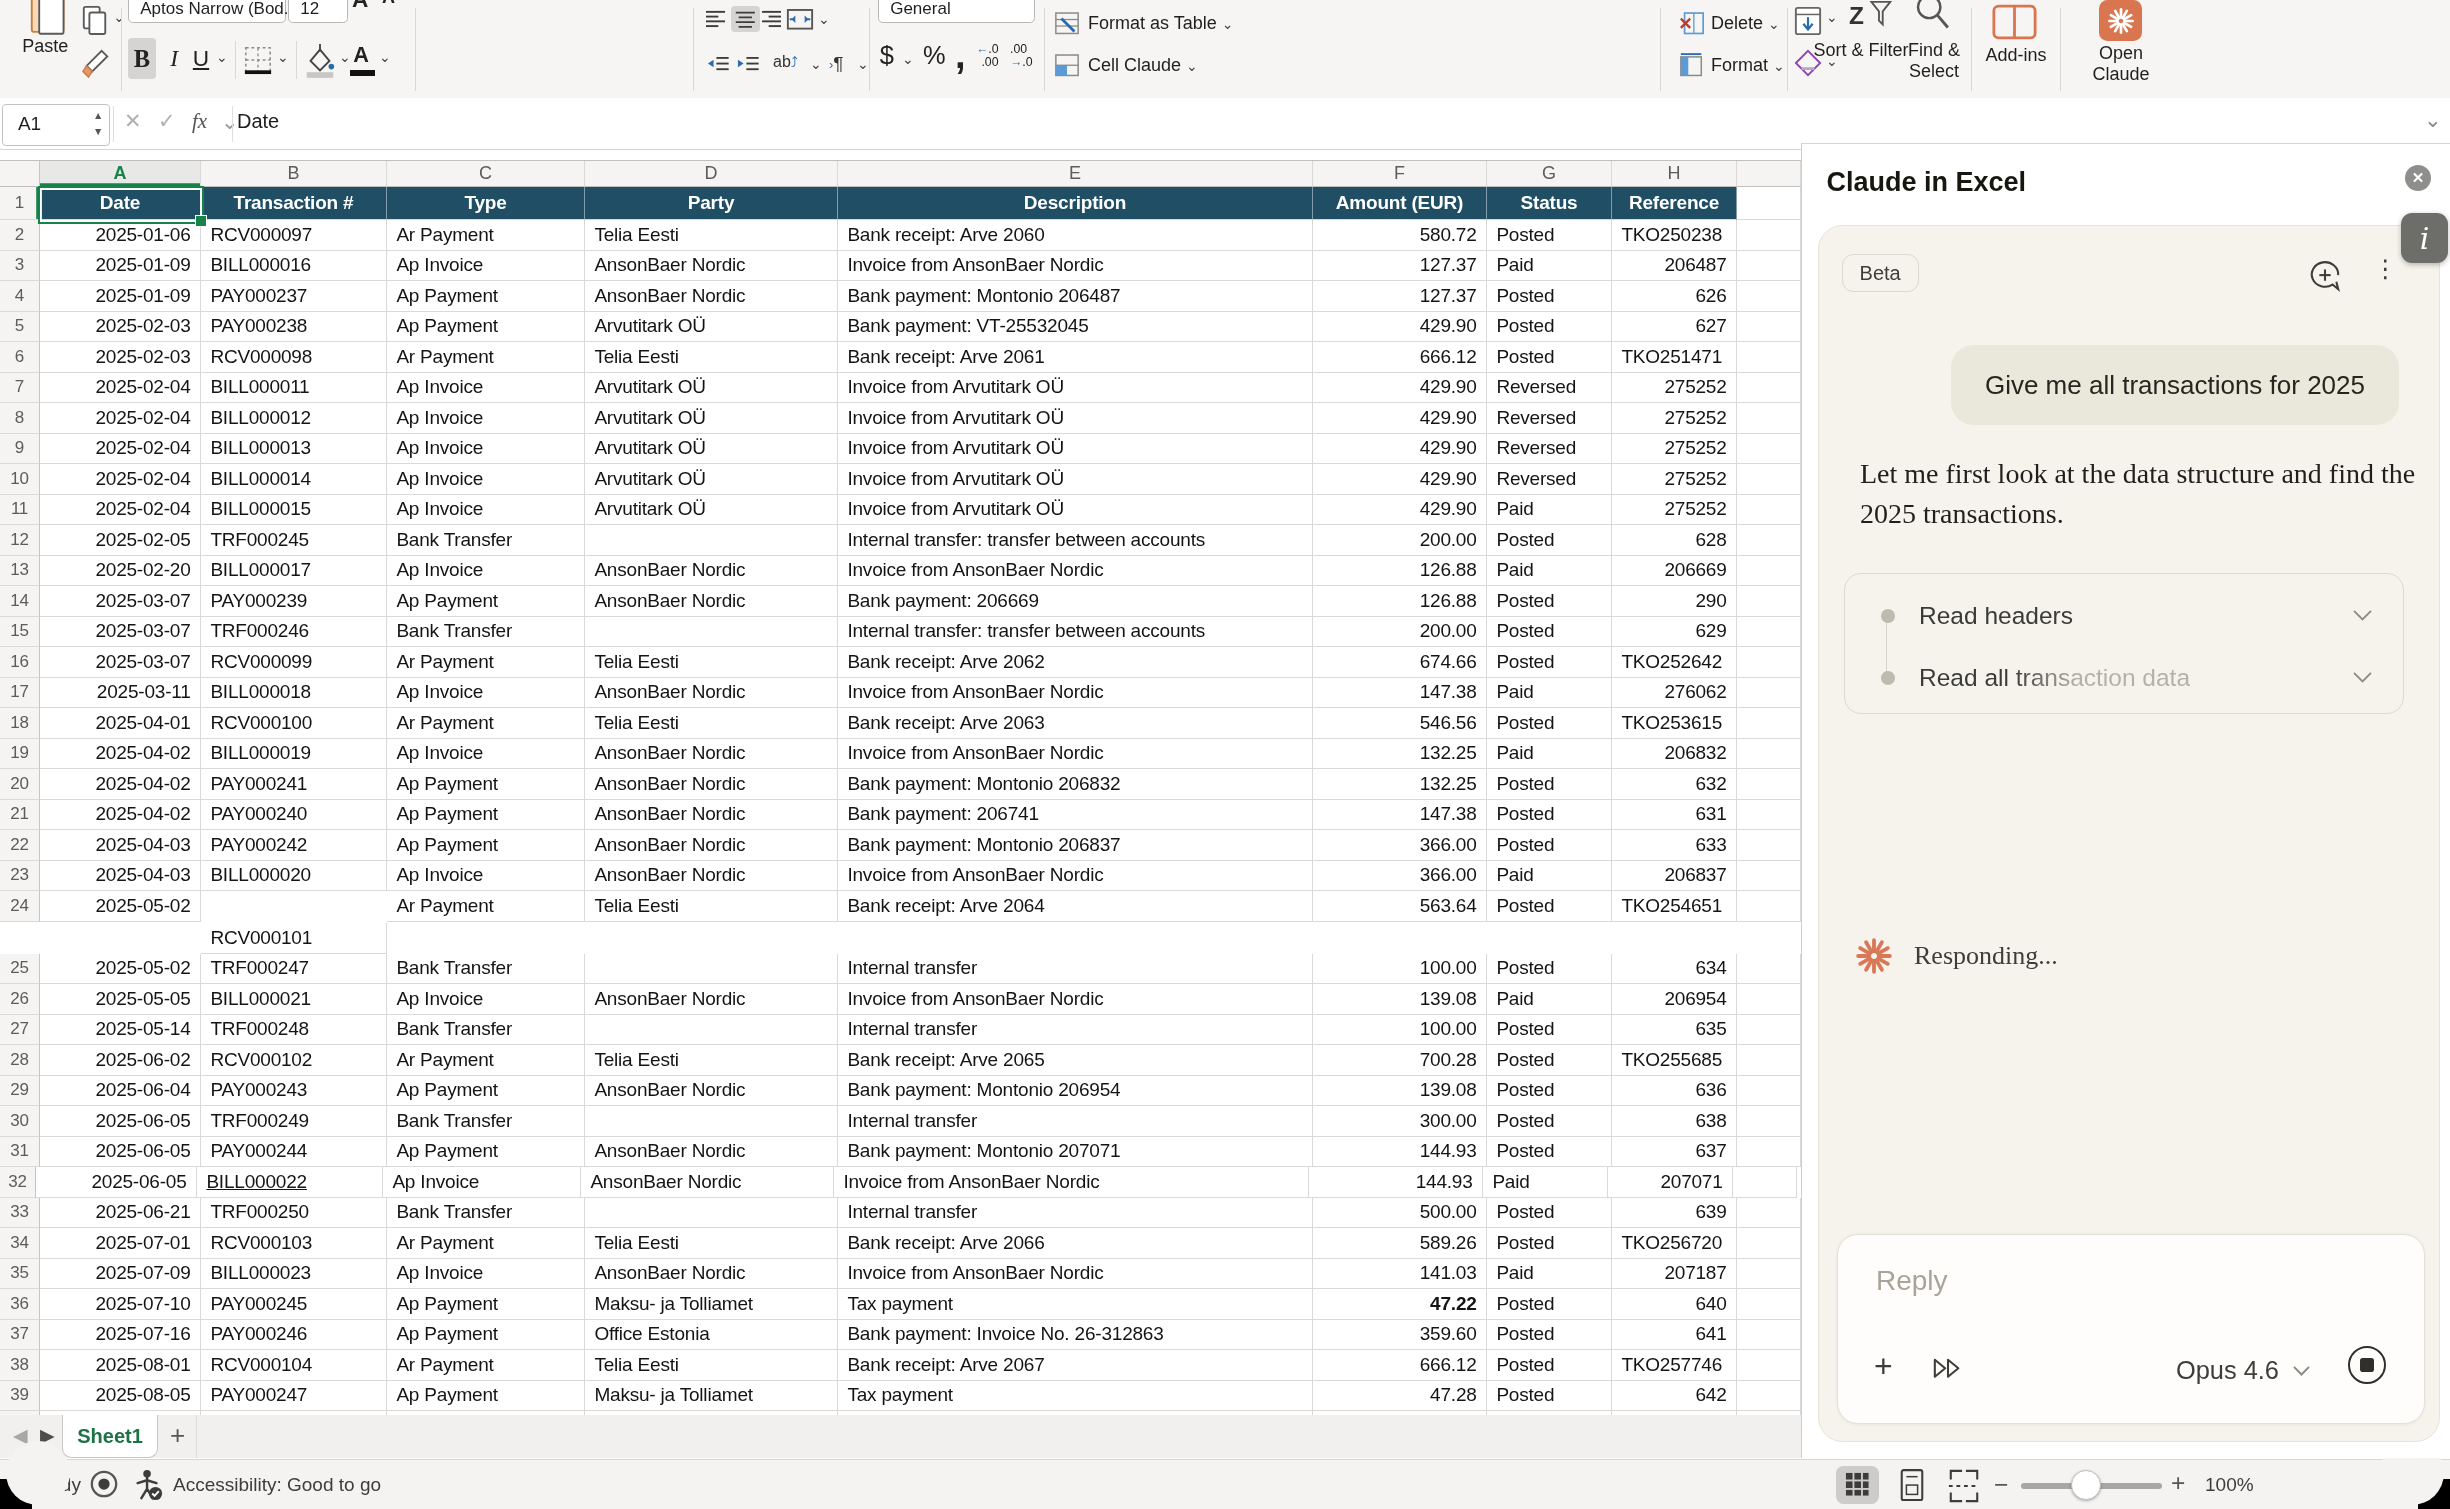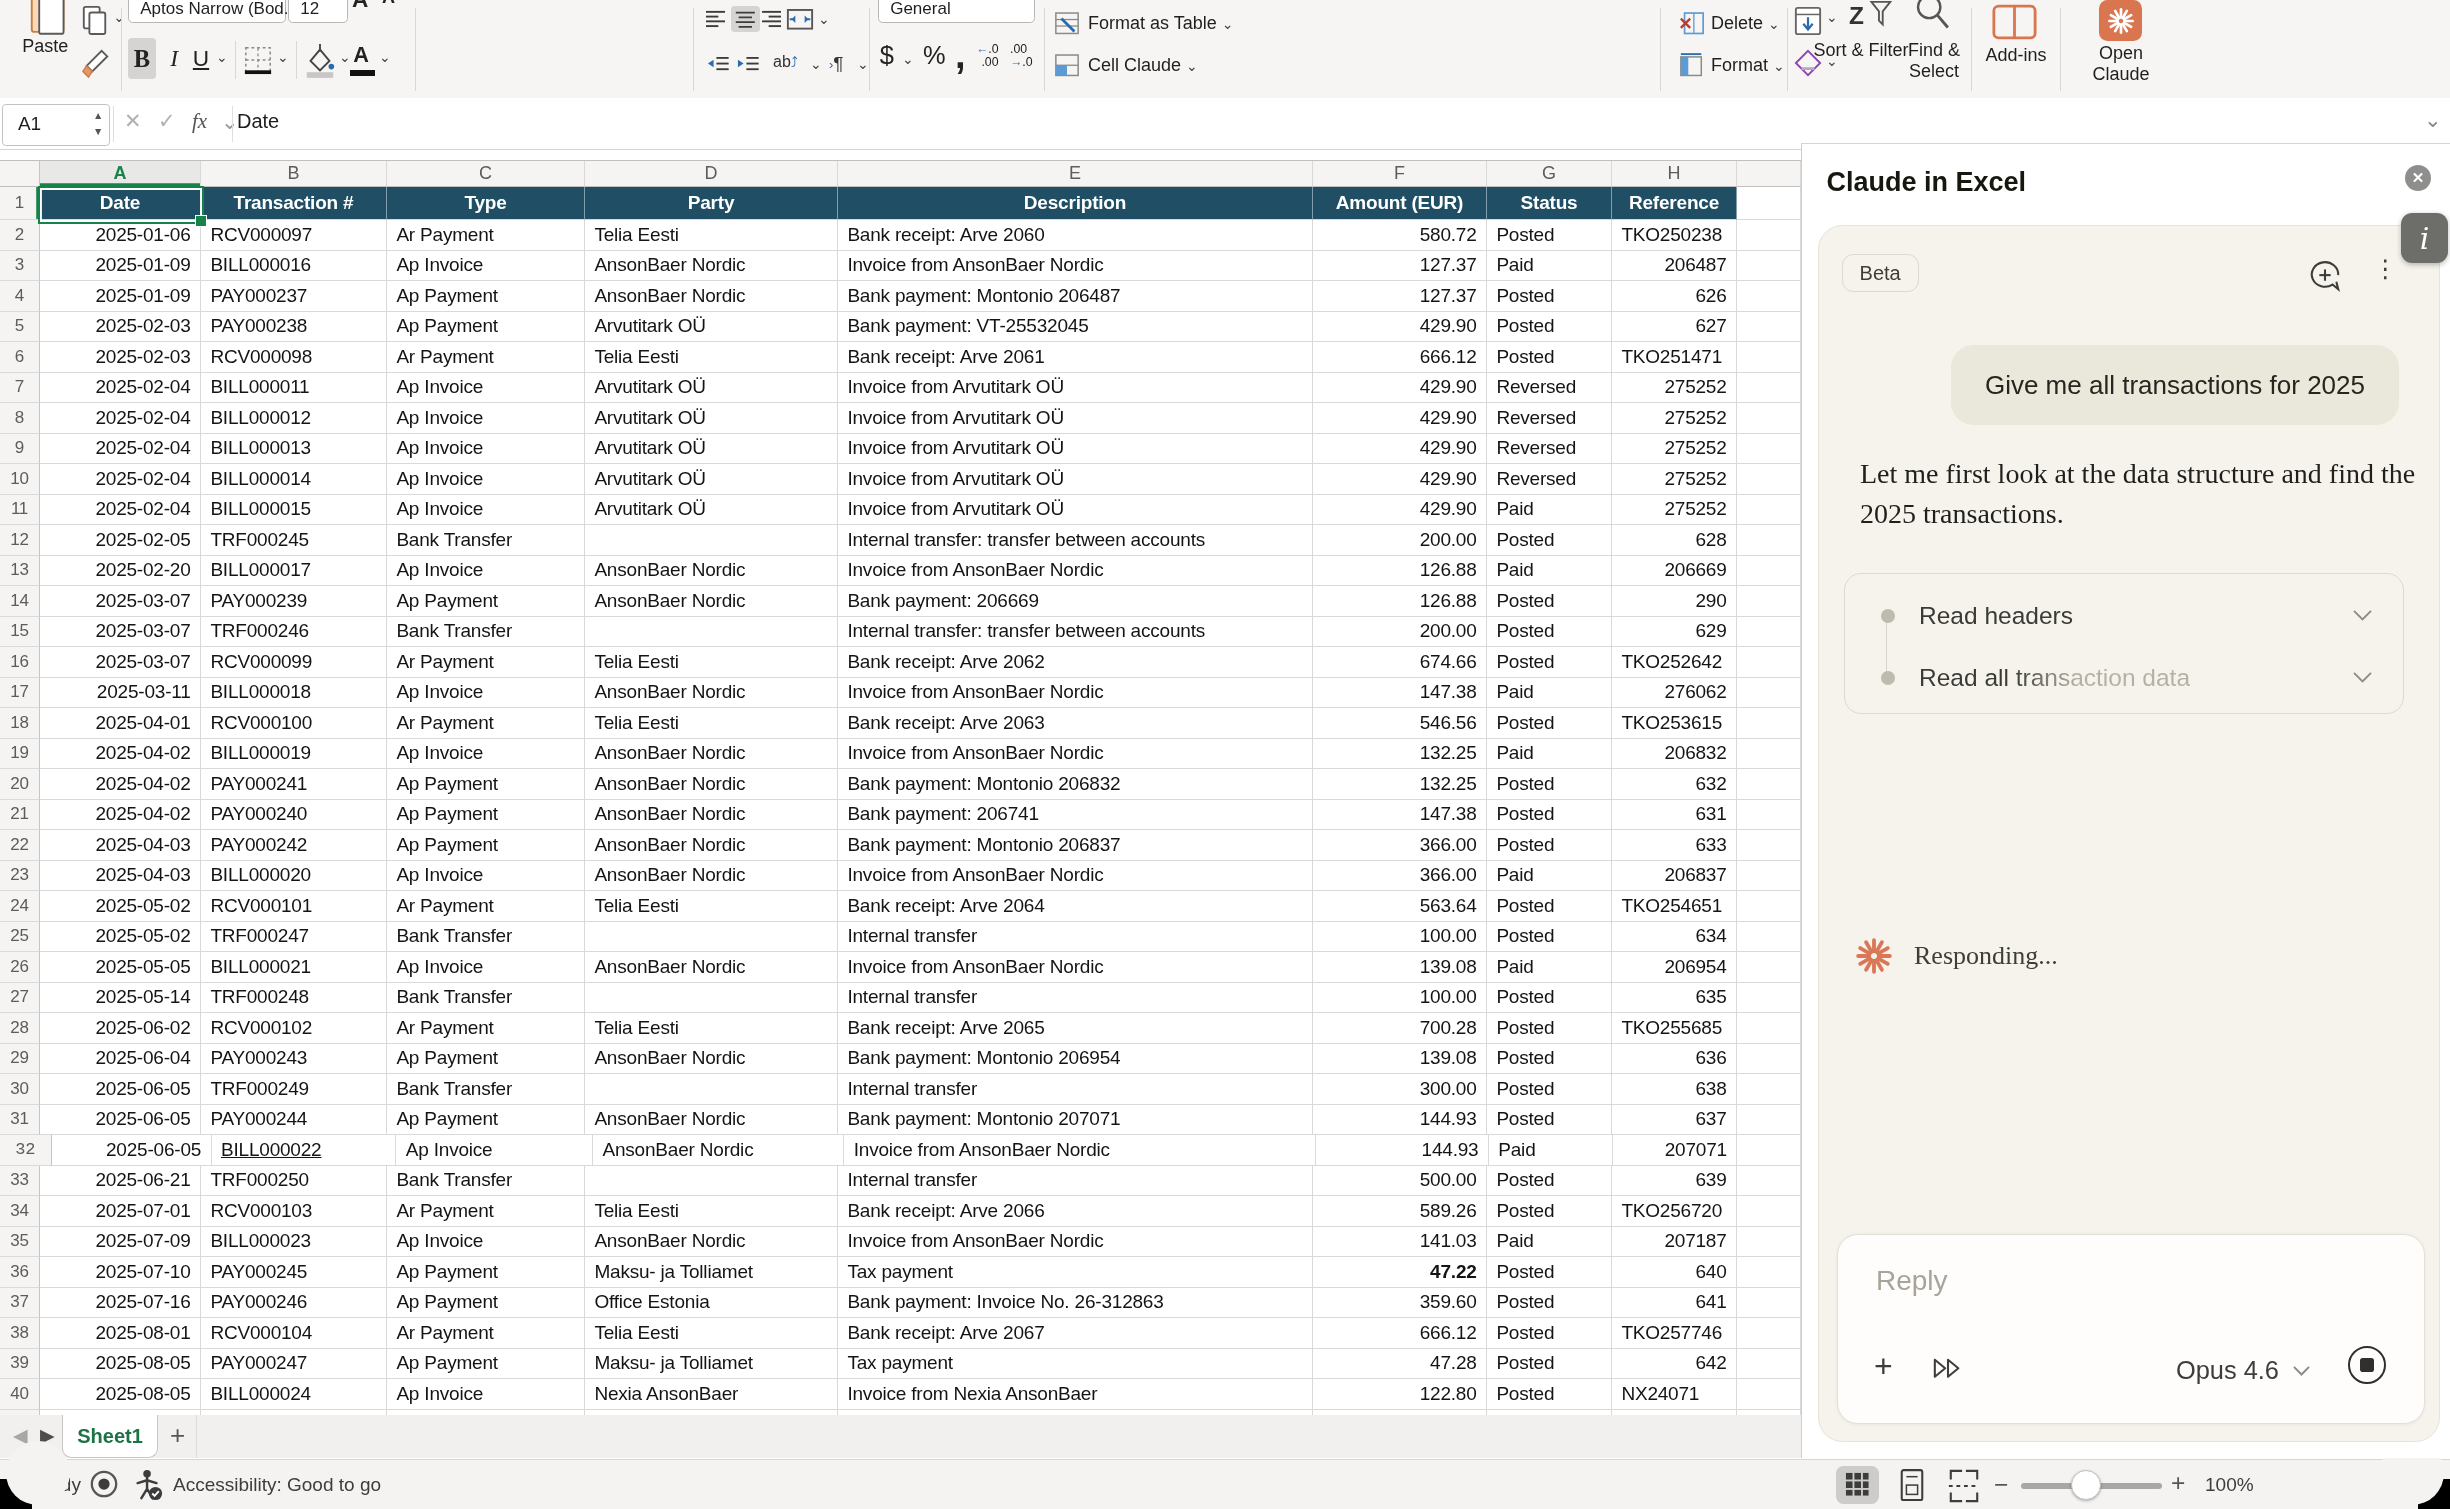--- a/index.html
+++ b/index.html
@@ -631,21 +631,21 @@
           <div class="gc " style="width: 253px; height: 30.5px;">AnsonBaer Nordic</div>
           <div class="gc " style="width: 475px; height: 30.5px;">Invoice from AnsonBaer Nordic</div>
           <div class="gc ar" style="width: 174px; height: 30.5px;">366.00</div>
           <div class="gc " style="width: 125px; height: 30.5px;">Paid</div>
           <div class="gc ar" style="width: 125px; height: 30.5px;">206837</div>
           <div class="gc " style="width: 64px; height: 30.5px;"></div>
         </div>
         <div class="grow drow">
           <div class="gc gut" style="width: 40px; height: 30.5px;">24</div>
           <div class="gc ar" style="width: 161px; height: 30.5px;">2025-05-02</div>
-          <div class="gc " style="width: 186px; height: 30.5px;">RCV000101</div>
+          <div class="gc " style="width: 186px; height: 30.5px; margin-top: 32px;">RCV000101</div>
           <div class="gc " style="width: 198px; height: 30.5px;">Ar Payment</div>
           <div class="gc " style="width: 253px; height: 30.5px;">Telia Eesti</div>
           <div class="gc " style="width: 475px; height: 30.5px;">Bank receipt: Arve 2064</div>
           <div class="gc ar" style="width: 174px; height: 30.5px;">563.64</div>
           <div class="gc " style="width: 125px; height: 30.5px;">Posted</div>
           <div class="gc " style="width: 125px; height: 30.5px;">TKO254651</div>
           <div class="gc " style="width: 64px; height: 30.5px;"></div>
         </div>
         <div class="grow drow">
           <div class="gc gut" style="width: 40px; height: 30.5px;">25</div>
@@ -725,21 +725,21 @@
           <div class="gc " style="width: 186px; height: 30.5px;">PAY000244</div>
           <div class="gc " style="width: 198px; height: 30.5px;">Ap Payment</div>
           <div class="gc " style="width: 253px; height: 30.5px;">AnsonBaer Nordic</div>
           <div class="gc " style="width: 475px; height: 30.5px;">Bank payment: Montonio 207071</div>
           <div class="gc ar" style="width: 174px; height: 30.5px;">144.93</div>
           <div class="gc " style="width: 125px; height: 30.5px;">Posted</div>
           <div class="gc ar" style="width: 125px; height: 30.5px;">637</div>
           <div class="gc " style="width: 64px; height: 30.5px;"></div>
         </div>
         <div class="grow drow">
-          <div class="gc gut" style="width: 52px; height: 30.5px; font-family: Liberation Mono, monospace;">32</div>
+          <div class="gc gut" style="width: 36px; height: 30.5px;">32</div>
           <div class="gc ar" style="width: 161px; height: 30.5px;">2025-06-05</div>
           <div class="gc " style="width: 186px; height: 30.5px; text-decoration: underline;">BILL000022</div>
           <div class="gc " style="width: 198px; height: 30.5px;">Ap Invoice</div>
           <div class="gc " style="width: 253px; height: 30.5px;">AnsonBaer Nordic</div>
           <div class="gc " style="width: 475px; height: 30.5px;">Invoice from AnsonBaer Nordic</div>
           <div class="gc ar" style="width: 174px; height: 30.5px;">144.93</div>
           <div class="gc " style="width: 125px; height: 30.5px;">Paid</div>
           <div class="gc ar" style="width: 125px; height: 30.5px;">207071</div>
           <div class="gc " style="width: 64px; height: 30.5px;"></div>
         </div>

